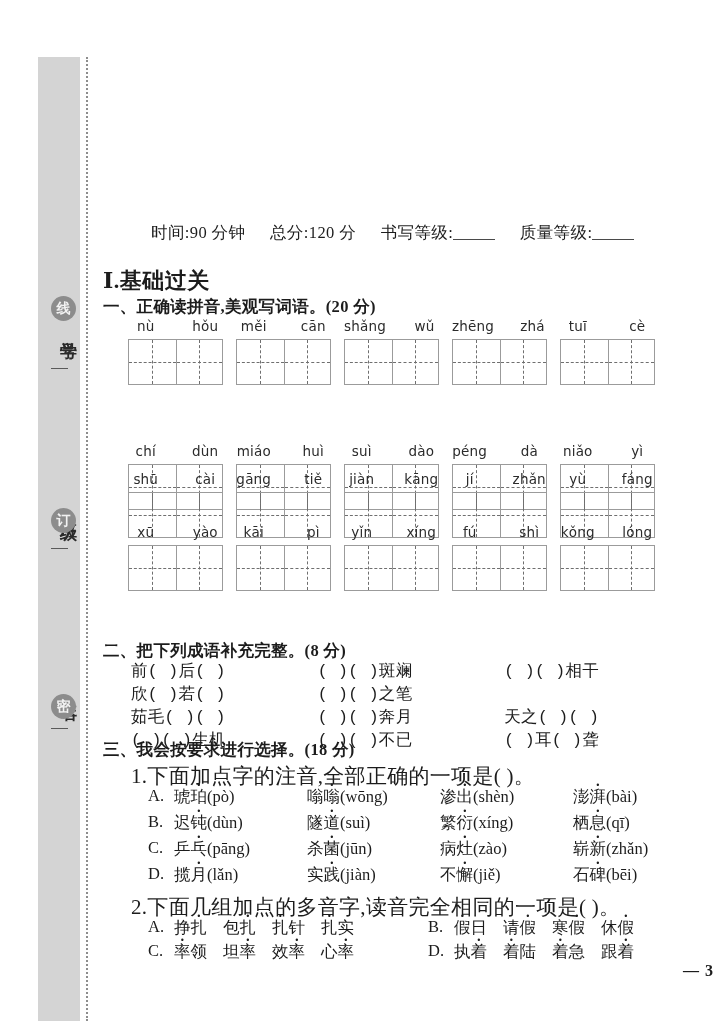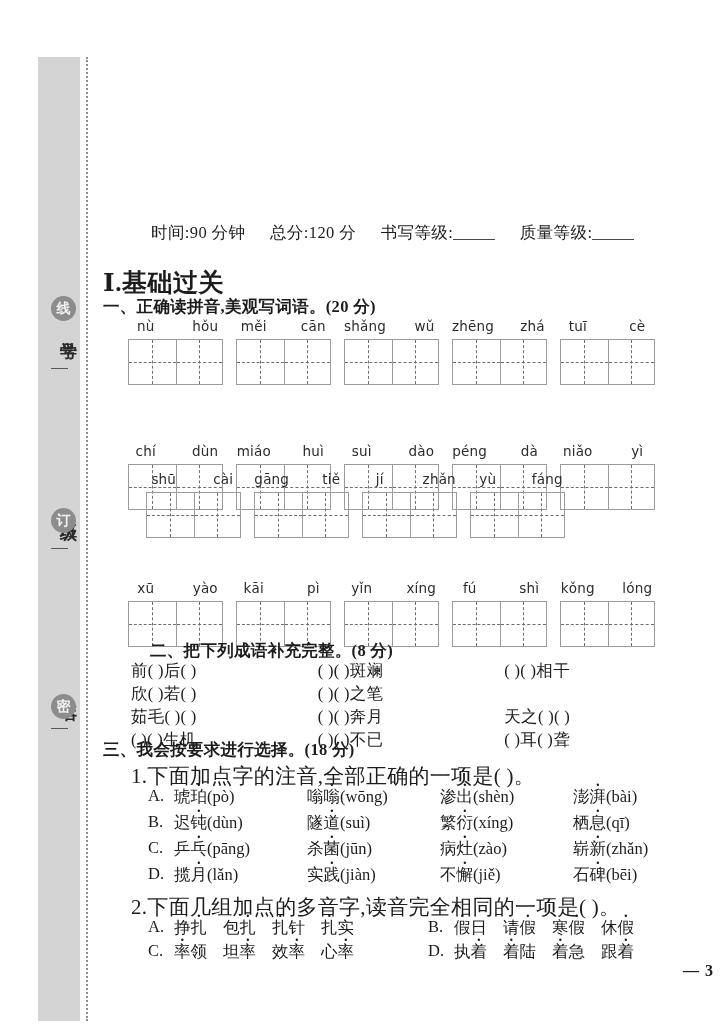--- a/index.html
+++ b/index.html
@@ -93,49 +93,49 @@
     width: 42px;
     border-bottom: 1.4px solid #4a4a4a;
     vertical-align: -2px;
   }
 
   
   #part-heading {
     position: absolute;
     left: 0px;
     top: 266px;
-    font-size: 25px;
+    font-size: 22px;
     font-weight: 700;
     letter-spacing: 0.5px;
   }
 
   
   .sec-heading {
     position: absolute;
     left: 0px;
     font-size: 16.5px;
     font-weight: 700;
     letter-spacing: 0.3px;
     white-space: nowrap;
   }
   #sec1-heading { top: 296px; }
-  #sec2-heading { top: 640px; margin-left: 47px; }
+  #sec2-heading { top: 640px; }
   #sec3-heading { top: 739px; }
 
   
   .py-row {
     position: absolute;
     left: 25px;
     width: 540px;
     height: 72px;
   }
   #pyrow0 { top: 318px; }
   #pyrow1 { top: 395px; margin-top: 48px; }
-  #pyrow2 { top: 471px; margin-left: 18px; }
-  #pyrow3 { top: 580px; }
+  #pyrow2 { top: 471px; }
+  #pyrow3 { top: 524px; }
 
   .py-groups {
     display: flex;
     width: 100%;
     height: 100%;
   }
   .py-group {
     width: 20%;
     box-sizing: border-box;
     padding-right: 13px;
@@ -191,21 +191,21 @@
     left: 28px;
     width: 560px;
     height: 24px;
     font-size: 16.5px;
     white-space: nowrap;
   }
   #idrow0 { top: 660px; }
   #idrow1 { top: 683px; }
   #idrow2 { top: 706px; }
   #idrow3 { top: 729px; }
-  .idiom-cols { display: flex; width: 100%; }
+  .idiom-cols { display: flex; width: 100%; font-family: Liberation Mono, monospace; }
   .idiom-col {
     width: 33.333%;
     white-space: nowrap;
     letter-spacing: 0.3px;
   }
 
   
   .q-stem {
     position: absolute;
     left: 28px;
@@ -427,20 +427,30 @@
           </div>
           <div class="cell-pair">
             <div class="cell"></div>
             <div class="cell"></div>
           </div>
         </div>
         <div class="py-group">
           <div class="py-text">
             <span>gāng</span>
             <span>tiě</span>
+          </div>
+          <div class="cell-pair">
+            <div class="cell"></div>
+            <div class="cell"></div>
+          </div>
+        </div>
+        <div class="py-group">
+          <div class="py-text">
+            <span>jiàn</span>
+            <span>kāng</span>
           </div>
           <div class="cell-pair">
             <div class="cell"></div>
             <div class="cell"></div>
           </div>
         </div>
         <div class="py-group">
           <div class="py-text">
             <span>jí</span>
             <span>zhǎn</span>

